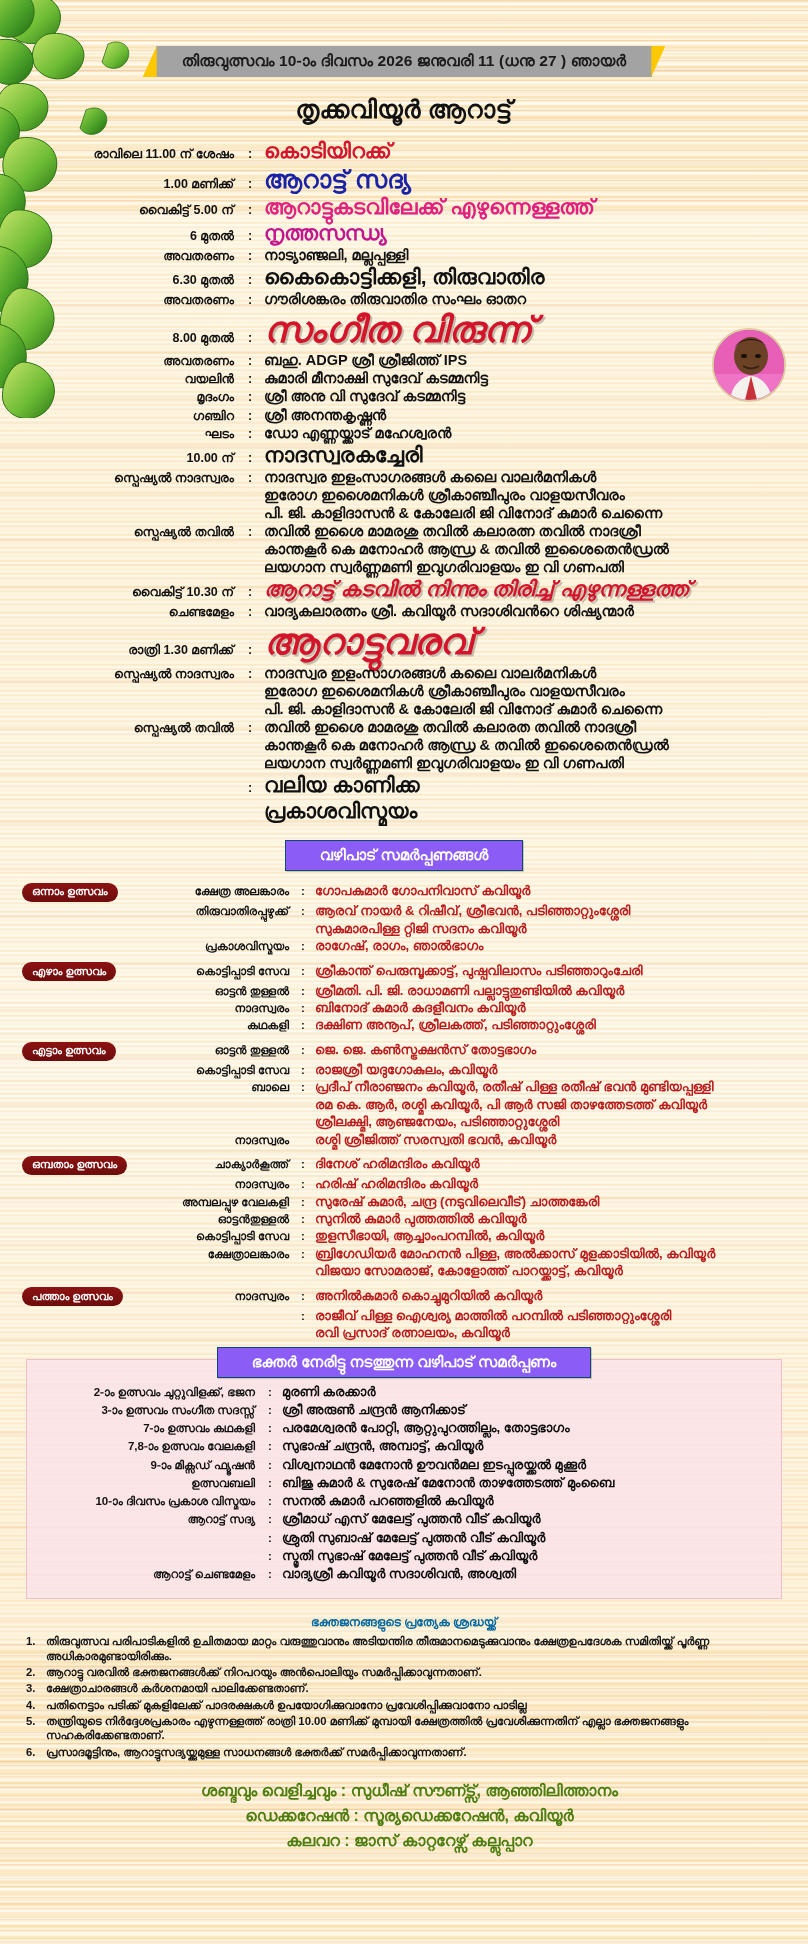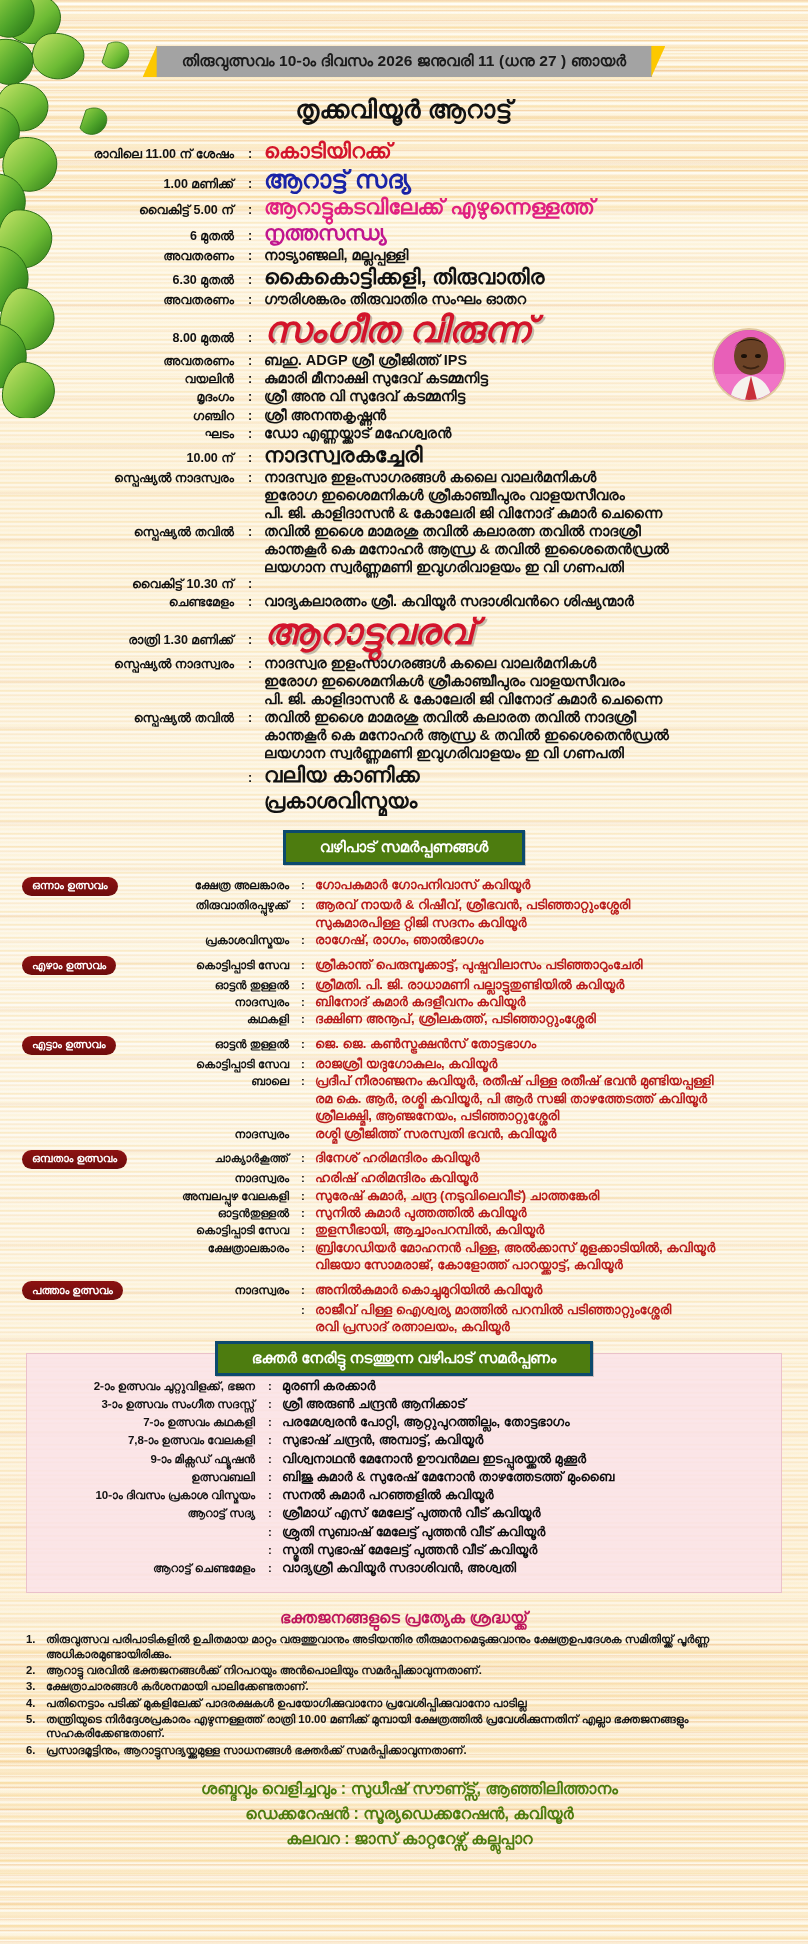--- a/index.html
+++ b/index.html
@@ -124,26 +124,26 @@
     border-radius: 50%;
     border: 2px solid #e0c8a0;
     overflow: hidden;
     z-index: 7;
     background: #b9539f;
   }
 
   
   .banner-wrap { display: flex; justify-content: center; margin: 16px 0 10px 0; }
   .banner {
-    background: #4d7c0f;
+    background: #8b5cf6;
     color: #ffffff;
     font-weight: bold;
     font-size: 15px;
     padding: 5px 34px 6px 34px;
-    border: 3px solid #0c4a6e;
+    border: 1px solid #0c4a6e;
     box-shadow: 1px 1px 0 rgba(0,0,0,.18);
     white-space: nowrap;
   }
 
   
   .offer { padding: 2px 10px 2px 0; }
   .orow { display: flex; align-items: baseline; line-height: 1.22; margin-bottom: 1.5px; }
   .otag-cell { width: 132px; min-width: 132px; display: flex; justify-content: flex-start; padding-left: 22px; }
   .otag {
     background: linear-gradient(180deg,#8d1212 0%, #6d0c0c 100%);
@@ -171,21 +171,21 @@
     padding: 24px 8px 14px 8px;
     position: relative;
   }
   .pink-banner-wrap { position: absolute; left: 0; right: 0; top: -13px; display: flex; justify-content: center; }
   .prow { display: flex; align-items: baseline; line-height: 1.25; margin-bottom: 2px; }
   .plbl { width: 228px; min-width: 228px; text-align: right; padding-right: 8px; font-size: 11.5px; font-weight: bold; color: #111; }
   .pcol { width: 14px; min-width: 14px; text-align: center; font-size: 11.5px; font-weight: bold; color: #111; }
   .pval { font-size: 13px; font-weight: bold; color: #0d0d0d; padding-left: 5px; }
 
   
-  .notes-title { text-align: center; font-size: 16px; font-weight: bold; color: #be185d; margin: 16px 0 5px 0; }
+  .notes-title { text-align: center; font-size: 12px; font-weight: bold; color: #0369a1; margin: 16px 0 5px 0; }
   .notes { padding: 0 18px 0 26px; }
   .note { display: flex; align-items: flex-start; font-size: 11.3px; font-weight: bold; color: #141414; line-height: 1.3; margin-bottom: 1.5px; }
   .note-num { width: 20px; min-width: 20px; }
   .note-txt { flex: 1; }
 
   
   .credits { text-align: center; margin-top: 20px; }
   .credit { font-size: 16px; font-weight: bold; color: #4d7c0f; line-height: 1.55; margin-left: 11px; }
   .credit .k { font-weight: bold; }
   .credit .v { font-weight: bold; }
@@ -351,20 +351,21 @@
         <div class="val plain">കാന്തകൂർ കെ മനോഹർ ആന്ധ്ര &amp; തവിൽ ഇശൈതെൻഡ്രൽ</div>
       </div>
       <div class="row cont-row">
         <div class="lbl"></div>
         <div class="col"></div>
         <div class="val plain">ലയഗാന സ്വർണ്ണമണി ഇവുഗരിവാളയം ഇ വി ഗണപതി</div>
       </div>
       <div class="row">
         <div class="lbl">വൈകിട്ട് 10.30 ന്</div>
         <div class="col">:</div>
+        <div class="val big shadow">ആറാട്ട് കടവിൽ നിന്നും തിരിച്ച് എഴുന്നള്ളത്ത്</div>
       </div>
       <div class="row">
         <div class="lbl">ചെണ്ടമേളം</div>
         <div class="col">:</div>
         <div class="val plain">വാദ്യകലാരത്നം ശ്രീ. കവിയൂർ സദാശിവൻറെ ശിഷ്യന്മാർ</div>
       </div>
       <div class="row">
         <div class="lbl">രാത്രി 1.30 മണിക്ക്</div>
         <div class="col">:</div>
         <div class="val huge shadow">ആറാട്ടുവരവ്</div>

